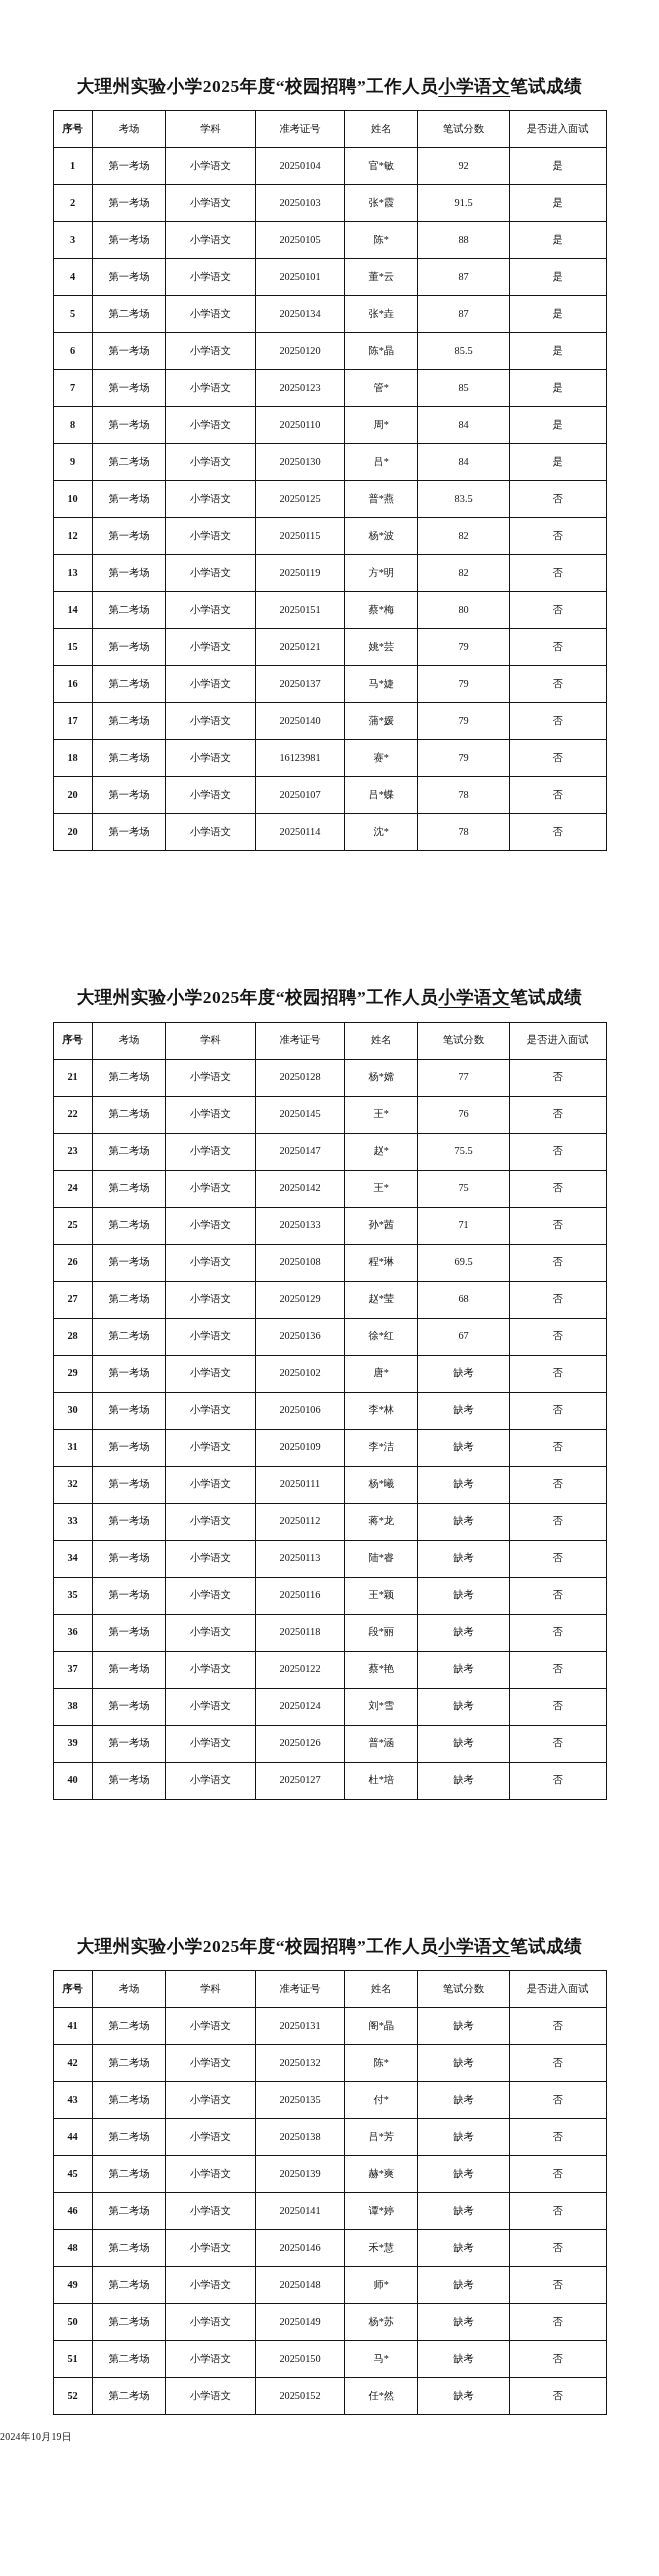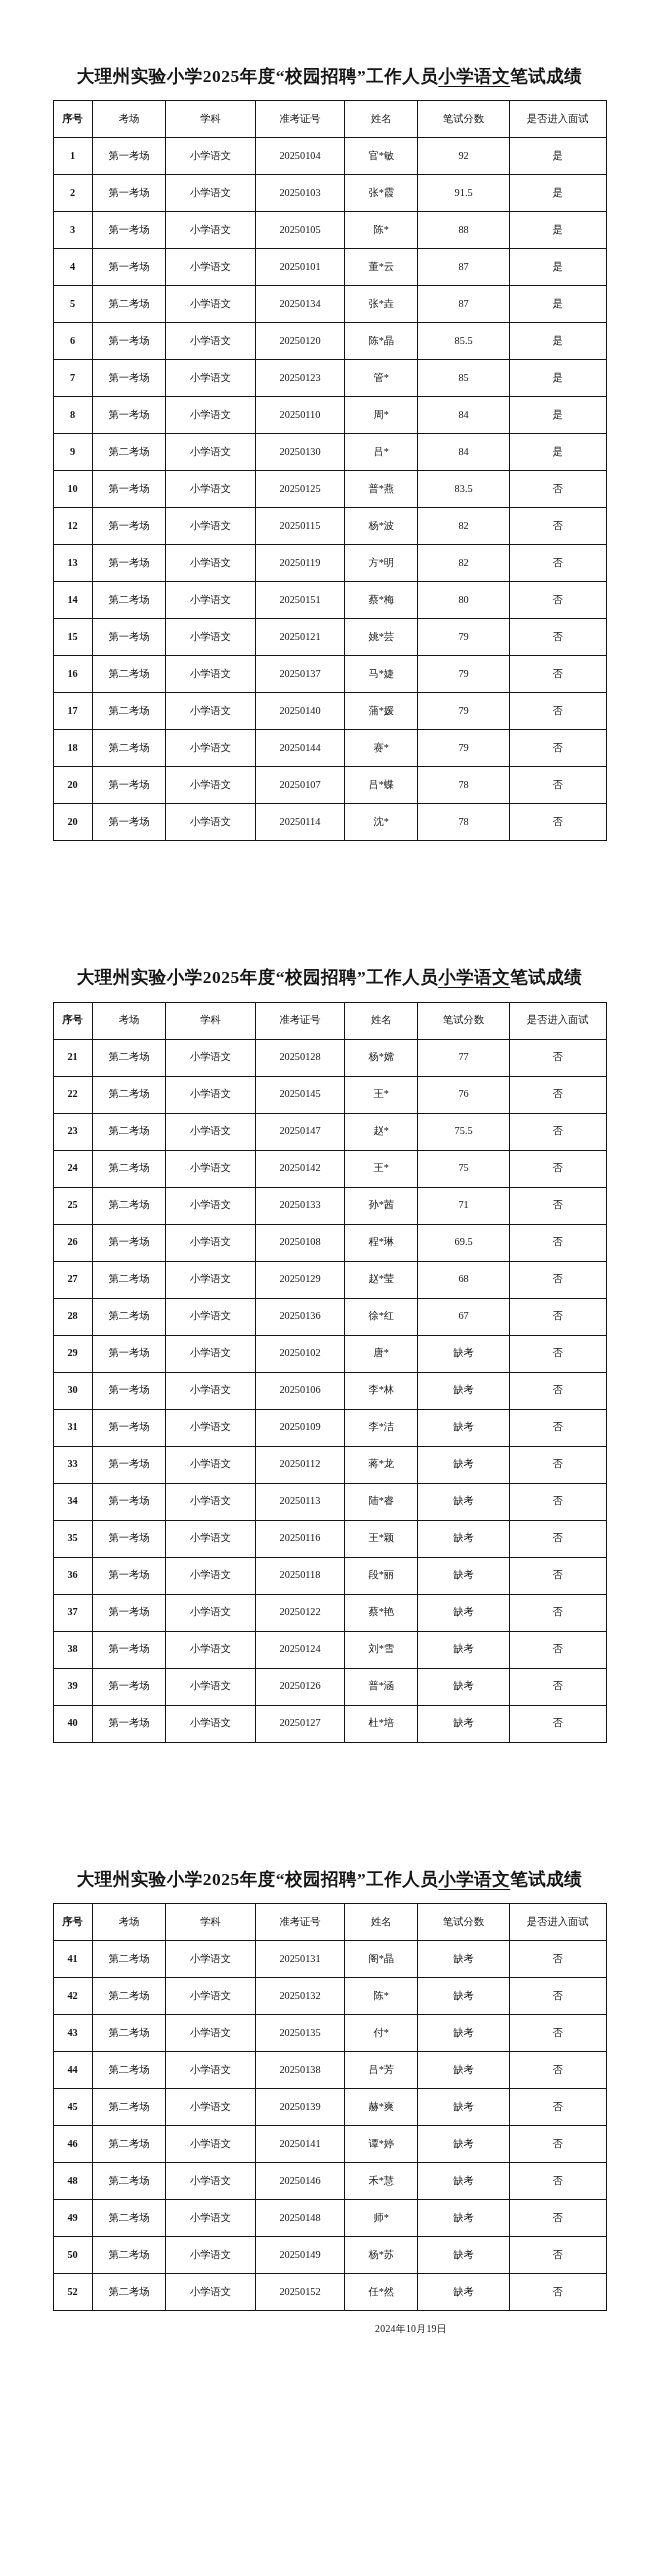--- a/index.html
+++ b/index.html
@@ -2,21 +2,21 @@
 <html style="font-size:8.2px"><head>
 <meta charset="utf-8">
 <style>
   html, body { margin: 0; padding: 0; background: #ffffff; }
   body {
     width: 659px;
     min-height: 2799px;
     font-family: "Liberation Serif", "DejaVu Serif", serif;
     color: #151515;
   }
-  .doc-section { width: 554px; margin: 6px auto; }
+  .doc-section { width: 554px; margin: 16px auto; }
   .doc-section.first { padding-top: 58px; }
   .doc-section.later { padding-top: 118px; }
   .doc-title {
     margin: 0;
     font-size: 17.5px;
     font-weight: 700;
     text-align: center;
     letter-spacing: 0.5px;
     line-height: 24px;
     white-space: nowrap;
@@ -47,21 +47,20 @@
   }
   .score-table th:nth-child(1), .score-table td:nth-child(1) { width: 7%; font-weight: bold; }
   .score-table th:nth-child(2), .score-table td:nth-child(2) { width: 13.3%; }
   .score-table th:nth-child(3), .score-table td:nth-child(3) { width: 16.2%; }
   .score-table th:nth-child(4), .score-table td:nth-child(4) { width: 16.2%; }
   .score-table th:nth-child(5), .score-table td:nth-child(5) { width: 13.2%; }
   .score-table th:nth-child(6), .score-table td:nth-child(6) { width: 16.6%; }
   .score-table th:nth-child(7), .score-table td:nth-child(7) { width: 17.5%; }
   .doc-footer {
     margin-top: 12px;
-    padding-left: 375px;
     font-size: 9.8px;
     letter-spacing: 0.3px;
   }
 </style>
 </head>
 <body>
 
 <section class="doc-section first">
   <h1 class="doc-title"><span>大理州实验小学2025年度“校园招聘”工作人员</span><span class="underlined">小学语文</span><span>笔试成绩</span></h1>
   <table class="score-table">
@@ -218,21 +217,21 @@
           <td>小学语文</td>
           <td>20250140</td>
           <td>蒲*媛</td>
           <td>79</td>
           <td>否</td>
         </tr>
         <tr>
           <td>18</td>
           <td>第二考场</td>
           <td>小学语文</td>
-          <td>20250144</td>
+          <td>16123981</td>
           <td>赛*</td>
           <td>79</td>
           <td>否</td>
         </tr>
         <tr>
           <td>20</td>
           <td>第一考场</td>
           <td>小学语文</td>
           <td>20250107</td>
           <td>吕*蝶</td>
@@ -360,20 +359,29 @@
         <tr>
           <td>31</td>
           <td>第一考场</td>
           <td>小学语文</td>
           <td>20250109</td>
           <td>李*洁</td>
           <td>缺考</td>
           <td>否</td>
         </tr>
         <tr>
+          <td>32</td>
+          <td>第一考场</td>
+          <td>小学语文</td>
+          <td>20250111</td>
+          <td>杨*曦</td>
+          <td>缺考</td>
+          <td>否</td>
+        </tr>
+        <tr>
           <td>33</td>
           <td>第一考场</td>
           <td>小学语文</td>
           <td>20250112</td>
           <td>蒋*龙</td>
           <td>缺考</td>
           <td>否</td>
         </tr>
         <tr>
           <td>34</td>
@@ -532,20 +540,29 @@
         <tr>
           <td>50</td>
           <td>第二考场</td>
           <td>小学语文</td>
           <td>20250149</td>
           <td>杨*苏</td>
           <td>缺考</td>
           <td>否</td>
         </tr>
         <tr>
+          <td>51</td>
+          <td>第二考场</td>
+          <td>小学语文</td>
+          <td>20250150</td>
+          <td>马*</td>
+          <td>缺考</td>
+          <td>否</td>
+        </tr>
+        <tr>
           <td>52</td>
           <td>第二考场</td>
           <td>小学语文</td>
           <td>20250152</td>
           <td>任*然</td>
           <td>缺考</td>
           <td>否</td>
         </tr>
       </tbody>
   </table>

